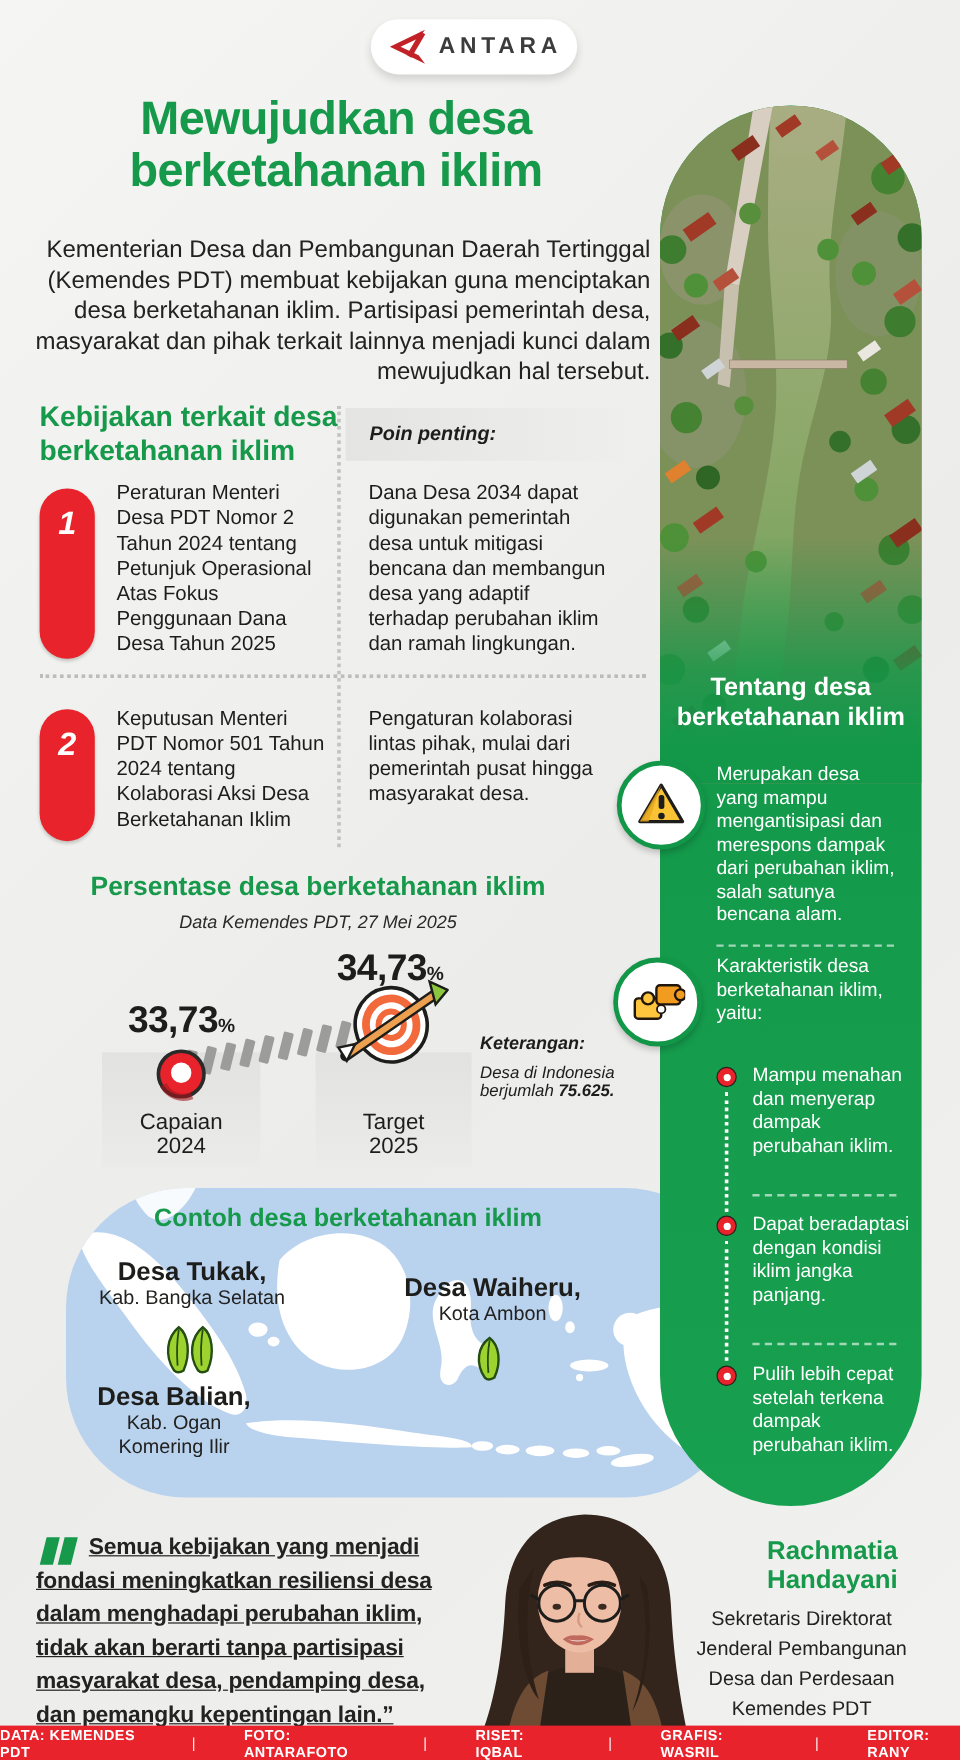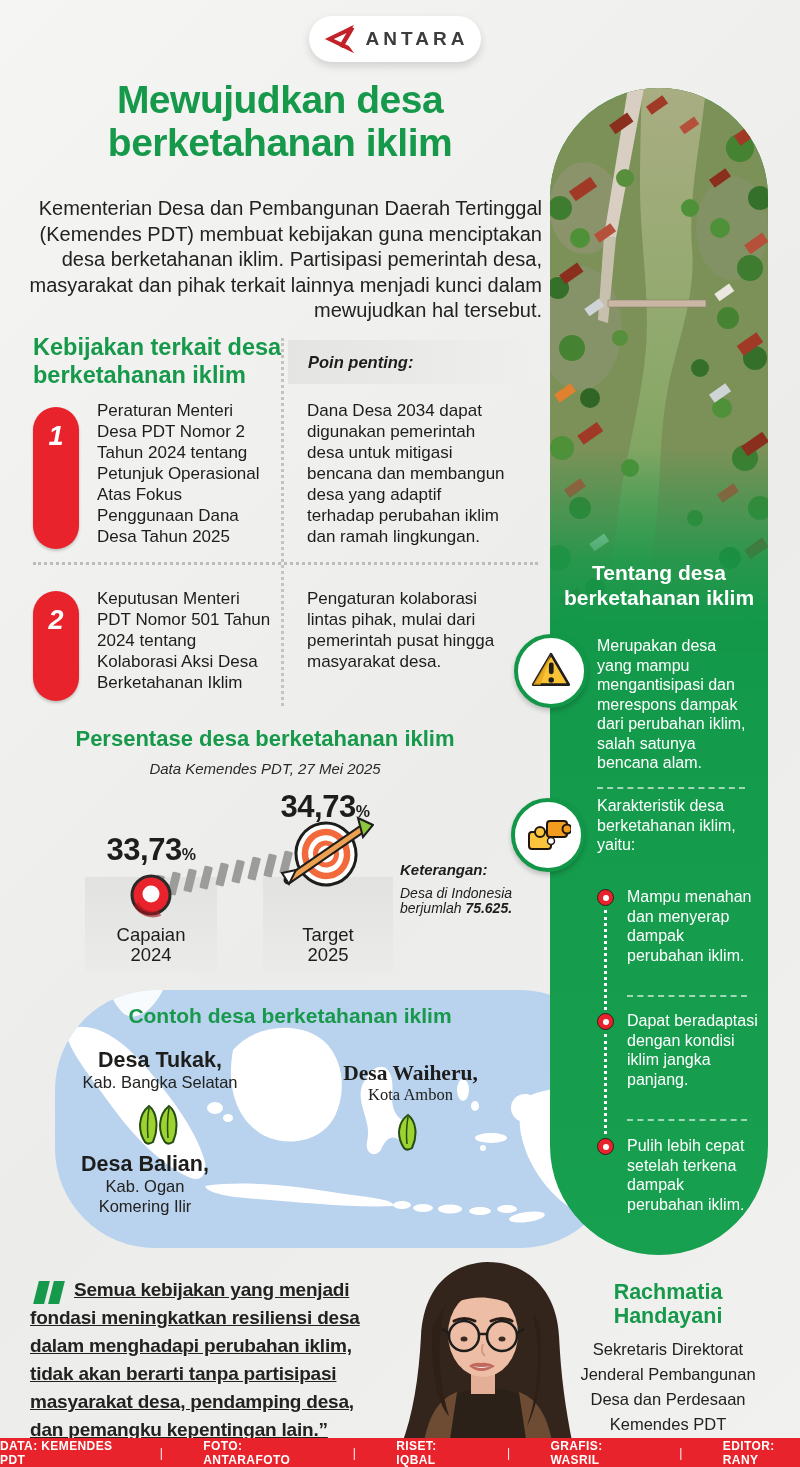--- a/index.html
+++ b/index.html
@@ -61,21 +61,21 @@
   .map-blob{position:absolute;left:55px;top:990px;width:565px;height:258px;background:#b9d2ee;
     border-radius:100px;overflow:hidden;z-index:1;}
   .map-svg{position:absolute;left:0;top:0;}
   .map-heading{position:absolute;left:60px;top:1004px;width:460px;text-align:center;font-size:21px;z-index:2;}
   .village{position:absolute;text-align:center;z-index:2;}
   .v-name{font-size:21.5px;font-weight:bold;line-height:24px;}
   .v-region{font-size:16.5px;line-height:20px;color:#222220;}
   .vil-tukak{left:75px;top:1048px;width:170px;}
   .vil-balian{left:60px;top:1152px;width:170px;}
   .vil-balian .v-region{width:120px;margin:0 auto;}
-  .vil-waiheru{left:328px;top:1061px;width:165px;font-family:Liberation Serif, serif;}
+  .vil-waiheru{left:328px;top:1061px;width:165px;}
   .leaf-marker{position:absolute;z-index:2;}
 
   
   .panel{position:absolute;left:550px;top:88px;width:218px;height:1167px;border-radius:110px;
     overflow:hidden;background:linear-gradient(180deg,#118f45,#13984a 40%,#17a04f);z-index:5;color:#fff;}
   .photo{position:absolute;left:0;top:0;}
   .panel-heading{position:absolute;left:0;top:472px;width:100%;text-align:center;font-size:21px;
     font-weight:bold;line-height:25px;}
   .panel-para{position:absolute;left:47px;width:158px;font-size:16px;line-height:19.5px;}
   .para1{top:548px;}
@@ -105,21 +105,21 @@
   .ic-warn{left:514px;top:634px;}
   .ic-puzzle{left:511px;top:798px;}
 
   
   .quote-mark{position:absolute;left:36px;top:1281px;width:34px;height:24px;z-index:2;}
   .quote-mark span{display:inline-block;width:11px;height:23px;background:#16994a;
     transform:skewX(-14deg);margin-right:4px;}
   .quote-text{position:absolute;left:30px;top:1276px;width:354px;font-size:19px;font-weight:bold;
     line-height:28px;letter-spacing:-0.2px;text-indent:44px;color:#222220;z-index:1;text-decoration:underline;}
   .portrait{position:absolute;left:393px;top:1256px;z-index:4;}
-  .speaker-name{position:absolute;left:588px;top:1280px;width:160px;text-align:center;
+  .speaker-name{position:absolute;left:588px;top:1280px;width:160px;text-align:right;
     font-size:21.5px;font-weight:bold;color:#16994a;line-height:24px;}
   .speaker-title{position:absolute;left:568px;top:1337px;width:200px;text-align:center;
     font-size:16.5px;line-height:25px;color:#222220;}
 
   
   .footer{position:absolute;left:0;top:1438px;width:800px;height:29px;background:#e8232b;
     display:flex;align-items:center;justify-content:center;z-index:7;gap:28px;}
   .footer span{color:#fff;font-size:12px;font-weight:bold;letter-spacing:.4px;}
   .footer .sep{margin:0 12px;font-weight:normal;opacity:.95;}
 </style>

